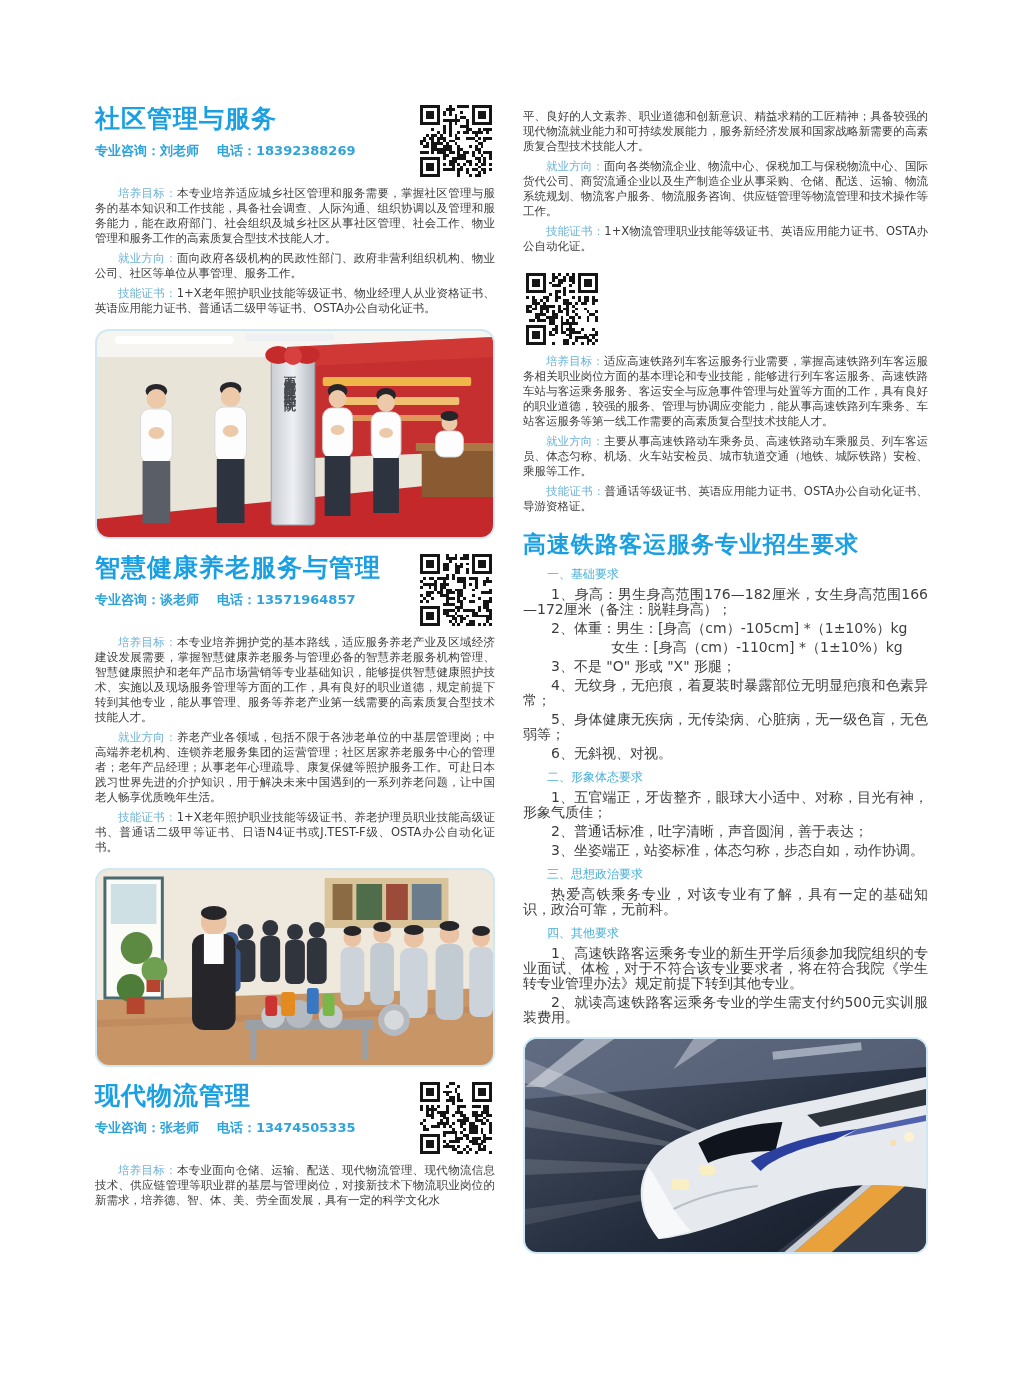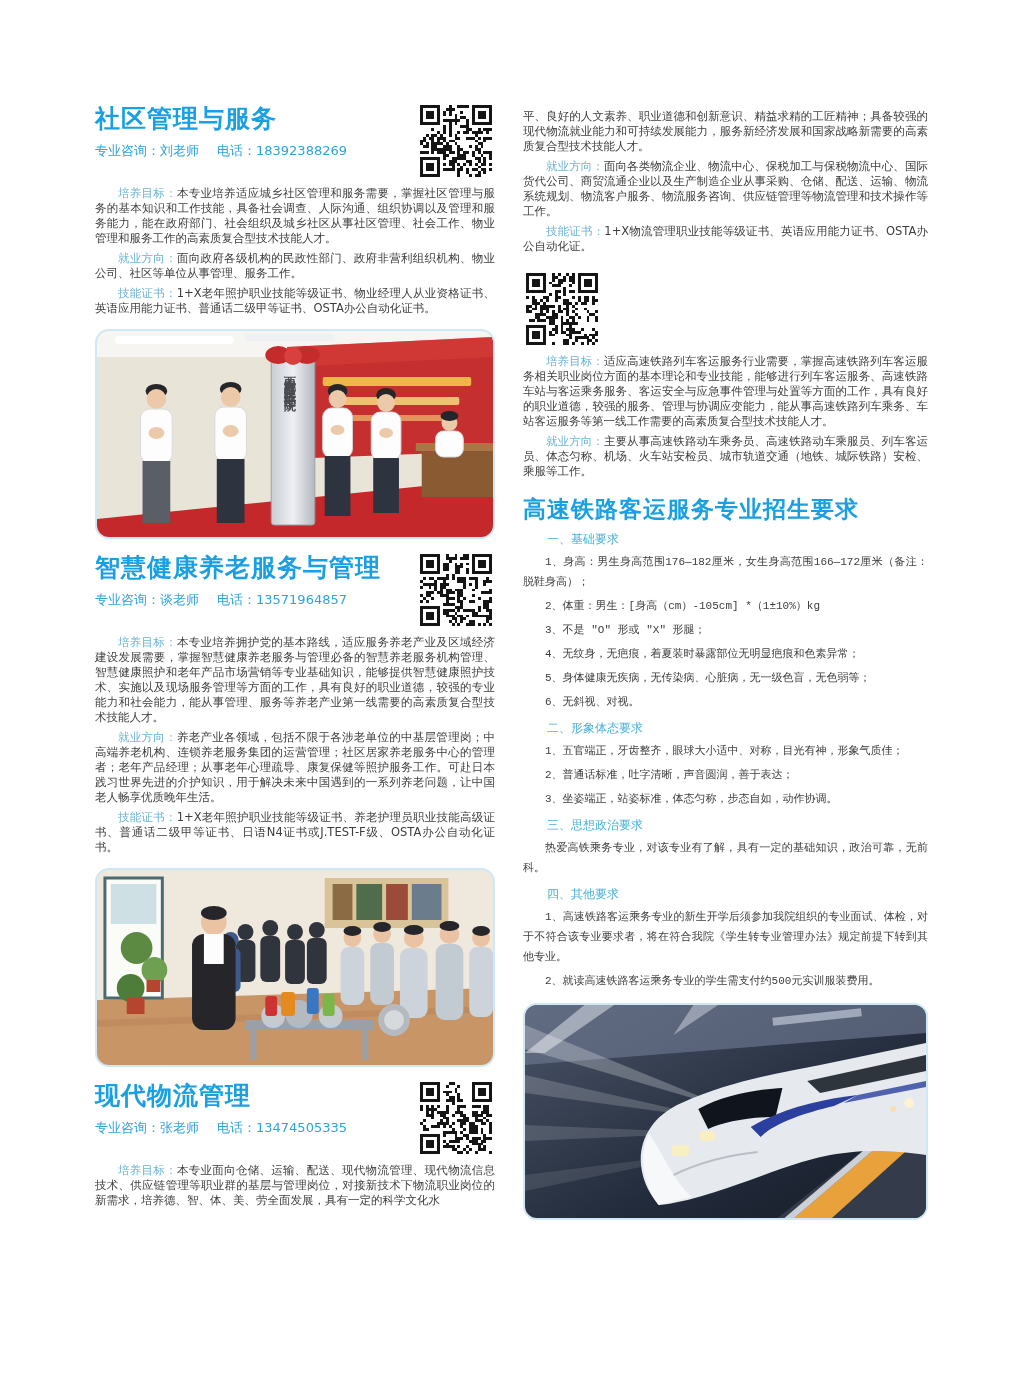--- a/index.html
+++ b/index.html
@@ -8,21 +8,21 @@
     font-family:"DejaVu Sans","Liberation Sans",sans-serif;
   }
   .cols{display:flex;gap:28px;padding:104px 96px 0 95px;}
   .col{width:400px;flex:none;}
   .col.right{width:405px;}
 
   .sec + .sec{margin-top:14px;}
   .sec-head{display:flex;justify-content:space-between;align-items:flex-start;margin-bottom:6px;}
   .title{font-size:25px;line-height:30px;margin:0;color:#1aa0e2;font-weight:bold;letter-spacing:1px;}
   .subtitle{font-size:13px;color:#2fa3dc;margin-top:5px;}
-  .contact{margin-top:8px;font-size:13px;color:#2fa3dc;}
+  .contact{margin-top:8px;font-size:13px;color:#2fa3dc;font-weight:bold;}
   .contact .phone{margin-left:18px;}
   .qr{width:78px;height:78px;flex:none;margin-top:-2px;}
   .qr svg{display:block;width:100%;height:100%;}
 
   .para{margin:5px 0;font-size:11.5px;line-height:15px;color:#3d3d3d;text-align:justify;text-indent:2em;}
   .para .lbl{color:#6db3d6;}
   .para.noindent{text-indent:0;}
 
   .photo{margin-top:13px;border-radius:14px;overflow:hidden;border:2px solid #cfe8f5;position:relative;background:#ddd;}
   .photo svg{display:block;width:100%;height:100%;}
@@ -30,21 +30,21 @@
   .photo2{height:195px;}
   .photo3{height:213px;margin-top:12px;}
   .plaque-label{
     position:absolute;left:187px;top:36px;height:150px;
     writing-mode:vertical-rl;text-orientation:upright;
     font-size:12px;font-weight:bold;color:#4a4a52;letter-spacing:2px;line-height:1;
   }
 
   .req-title{font-size:23px;line-height:28px;font-weight:bold;color:#1aa0e2;margin:16px 0 7px;letter-spacing:1px;}
   .req-h{font-size:12px;color:#49b0d8;margin:8px 0 3px;text-indent:2em;}
-  .req-item{margin:4px 0;font-size:11px;line-height:20px;text-indent:2em;color:#3d3d3d;text-align:justify;font-family:Liberation Mono, monospace;}
+  .req-item{margin:4px 0;font-size:14px;line-height:15px;text-indent:2em;color:#3d3d3d;text-align:justify;}
   .req-item.cont{text-indent:0;padding-left:6.3em;}
 </style>
 </head>
 <body>
 
 <div class="page">
   <div class="cols">
 
     <div class="col left">
 
@@ -540,21 +540,21 @@
                 <rect x="2" y="2" width="3" height="3" fill="#151515"></rect>
                 <rect x="18" y="0" width="7" height="7" fill="#151515"></rect>
                 <rect x="19" y="1" width="5" height="5" fill="#fff"></rect>
                 <rect x="20" y="2" width="3" height="3" fill="#151515"></rect>
                 <rect x="0" y="18" width="7" height="7" fill="#151515"></rect>
                 <rect x="1" y="19" width="5" height="5" fill="#fff"></rect>
                 <rect x="2" y="20" width="3" height="3" fill="#151515"></rect>
               </svg>
             </div>
         </div>
-        <p class="para"><span class="lbl">培养目标：</span><span>本专业培养拥护党的基本路线，适应服务养老产业及区域经济建设发展需要，掌握智慧健康养老服务与管理必备的智慧养老服务机构管理、智慧健康照护和老年产品市场营销等专业基础知识，能够提供智慧健康照护技术、实施以及现场服务管理等方面的工作，具有良好的职业道德，较强的专业能力和社会能力，能从事管理、服务等养老产业第一线需要的高素质复合型技术技能人才。</span></p>
+        <p class="para"><span class="lbl">培养目标：</span><span>本专业培养拥护党的基本路线，适应服务养老产业及区域经济建设发展需要，掌握智慧健康养老服务与管理必备的智慧养老服务机构管理、智慧健康照护和老年产品市场营销等专业基础知识，能够提供智慧健康照护技术、实施以及现场服务管理等方面的工作，具有良好的职业道德，规定前提下转到其他专业，能从事管理、服务等养老产业第一线需要的高素质复合型技术技能人才。</span></p>
         <p class="para"><span class="lbl">就业方向：</span><span>养老产业各领域，包括不限于各涉老单位的中基层管理岗；中高端养老机构、连锁养老服务集团的运营管理；社区居家养老服务中心的管理者；老年产品经理；从事老年心理疏导、康复保健等照护服务工作。可赴日本践习世界先进的介护知识，用于解决未来中国遇到的一系列养老问题，让中国老人畅享优质晚年生活。</span></p>
         <p class="para"><span class="lbl">技能证书：</span><span>1+X老年照护职业技能等级证书、养老护理员职业技能高级证书、普通话二级甲等证书、日语N4证书或J.TEST-F级、OSTA办公自动化证书。</span></p>
 
         <div class="photo photo2">
           <svg viewBox="0 0 400 195" preserveAspectRatio="none">
             <rect width="400" height="195" fill="#efe9dd"></rect>
             <polygon points="0,130 400,118 400,195 0,195" fill="#c89567"></polygon>
             <polygon points="0,150 400,136 400,142 0,157" fill="#b9825a" opacity="0.5"></polygon>
             <rect x="8" y="8" width="58" height="120" fill="#fbfbf8" stroke="#4a6a72" stroke-width="3"></rect>
             <rect x="14" y="14" width="46" height="40" fill="#cfe0e4"></rect>
@@ -1046,28 +1046,30 @@
                 <rect x="19" y="1" width="5" height="5" fill="#fff"></rect>
                 <rect x="20" y="2" width="3" height="3" fill="#151515"></rect>
                 <rect x="0" y="18" width="7" height="7" fill="#151515"></rect>
                 <rect x="1" y="19" width="5" height="5" fill="#fff"></rect>
                 <rect x="2" y="20" width="3" height="3" fill="#151515"></rect>
               </svg>
             </div>
         </div>
         <p class="para"><span class="lbl">培养目标：</span><span>适应高速铁路列车客运服务行业需要，掌握高速铁路列车客运服务相关职业岗位方面的基本理论和专业技能，能够进行列车客运服务、高速铁路车站与客运乘务服务、客运安全与应急事件管理与处置等方面的工作，具有良好的职业道德，较强的服务、管理与协调应变能力，能从事高速铁路列车乘务、车站客运服务等第一线工作需要的高素质复合型技术技能人才。</span></p>
         <p class="para"><span class="lbl">就业方向：</span><span>主要从事高速铁路动车乘务员、高速铁路动车乘服员、列车客运员、体态匀称、机场、火车站安检员、城市轨道交通（地铁、城际铁路）安检、乘服等工作。</span></p>
+        <p class="para"><span class="lbl">技能证书：</span><span>普通话等级证书、英语应用能力证书、OSTA办公自动化证书、导游资格证。</span></p>
       </div>
 
       <div class="sec" style="margin-top:0;">
         <h2 class="req-title">高速铁路客运服务专业招生要求</h2>
 
         <div class="req-h">一、基础要求</div>
         <p class="req-item">1、身高：男生身高范围176—182厘米，女生身高范围166—172厘米（备注：脱鞋身高）；</p>
         <p class="req-item">2、体重：男生：[身高（cm）-105cm] *（1±10%）kg</p>
+        <p class="req-item cont">女生：[身高（cm）-110cm] *（1±10%）kg</p>
         <p class="req-item">3、不是 "O" 形或 "X" 形腿；</p>
         <p class="req-item">4、无纹身，无疤痕，着夏装时暴露部位无明显疤痕和色素异常；</p>
         <p class="req-item">5、身体健康无疾病，无传染病、心脏病，无一级色盲，无色弱等；</p>
         <p class="req-item">6、无斜视、对视。</p>
 
         <div class="req-h">二、形象体态要求</div>
         <p class="req-item">1、五官端正，牙齿整齐，眼球大小适中、对称，目光有神，形象气质佳；</p>
         <p class="req-item">2、普通话标准，吐字清晰，声音圆润，善于表达；</p>
         <p class="req-item">3、坐姿端正，站姿标准，体态匀称，步态自如，动作协调。</p>
 

